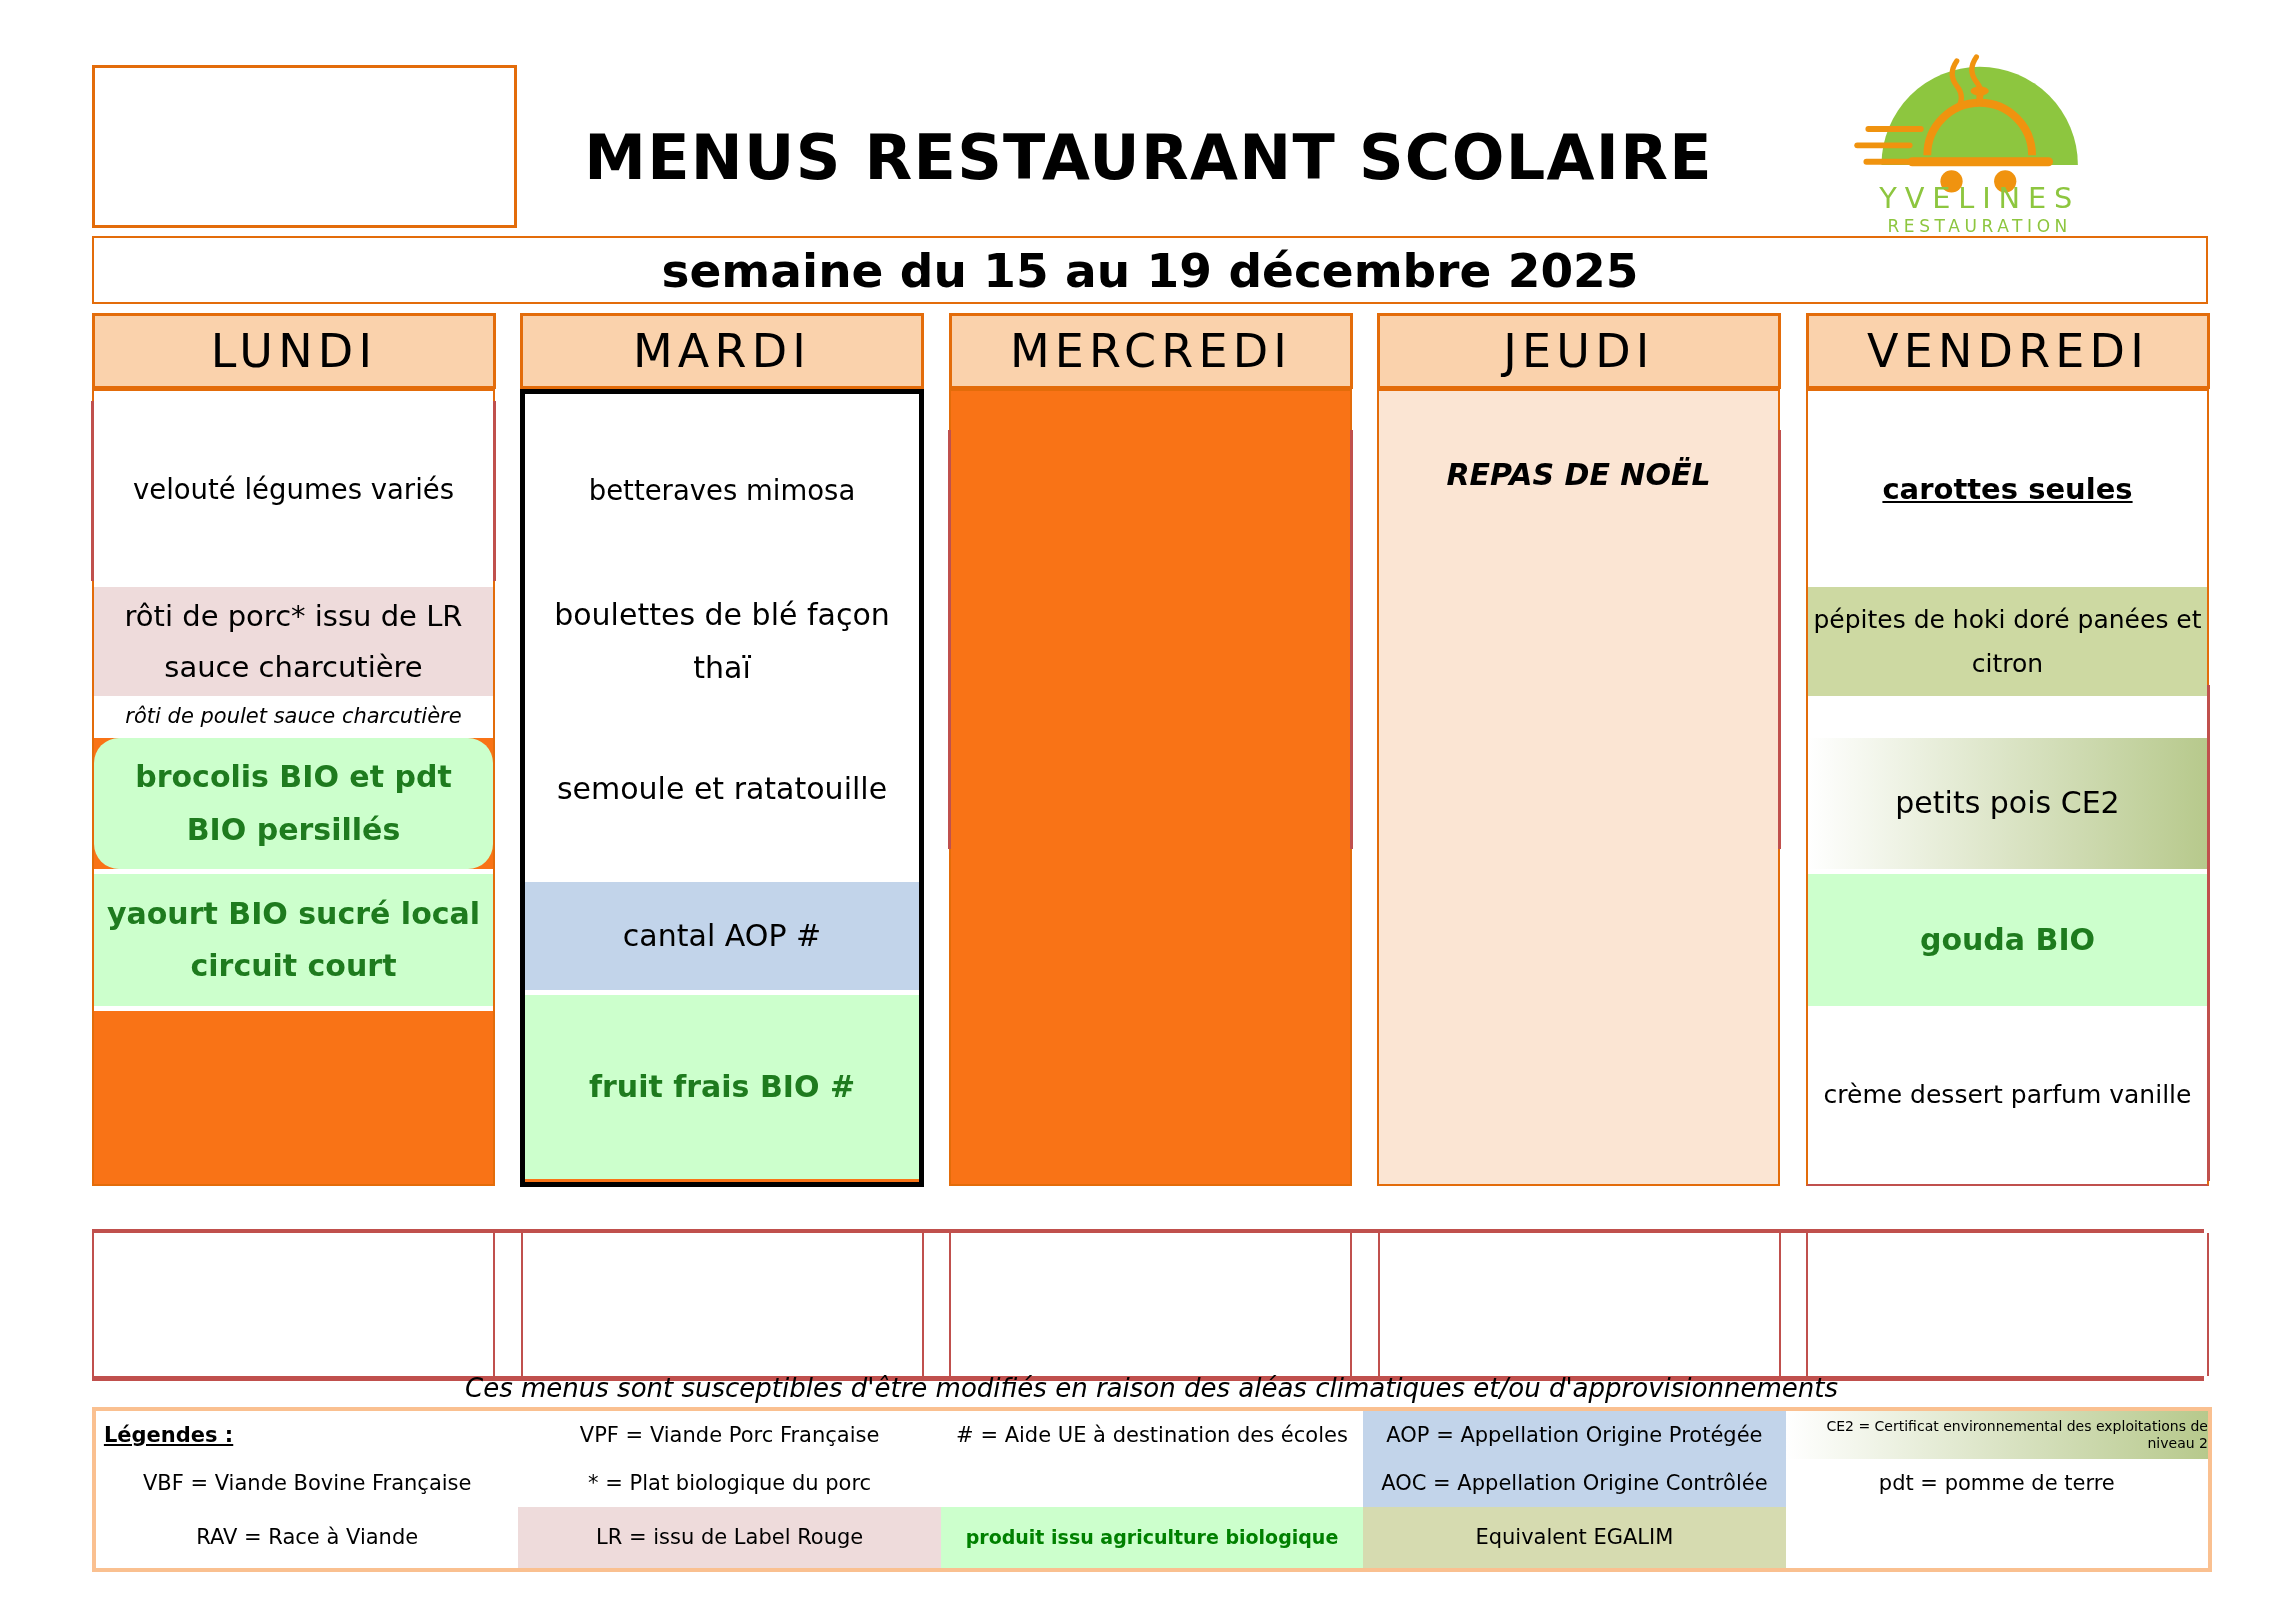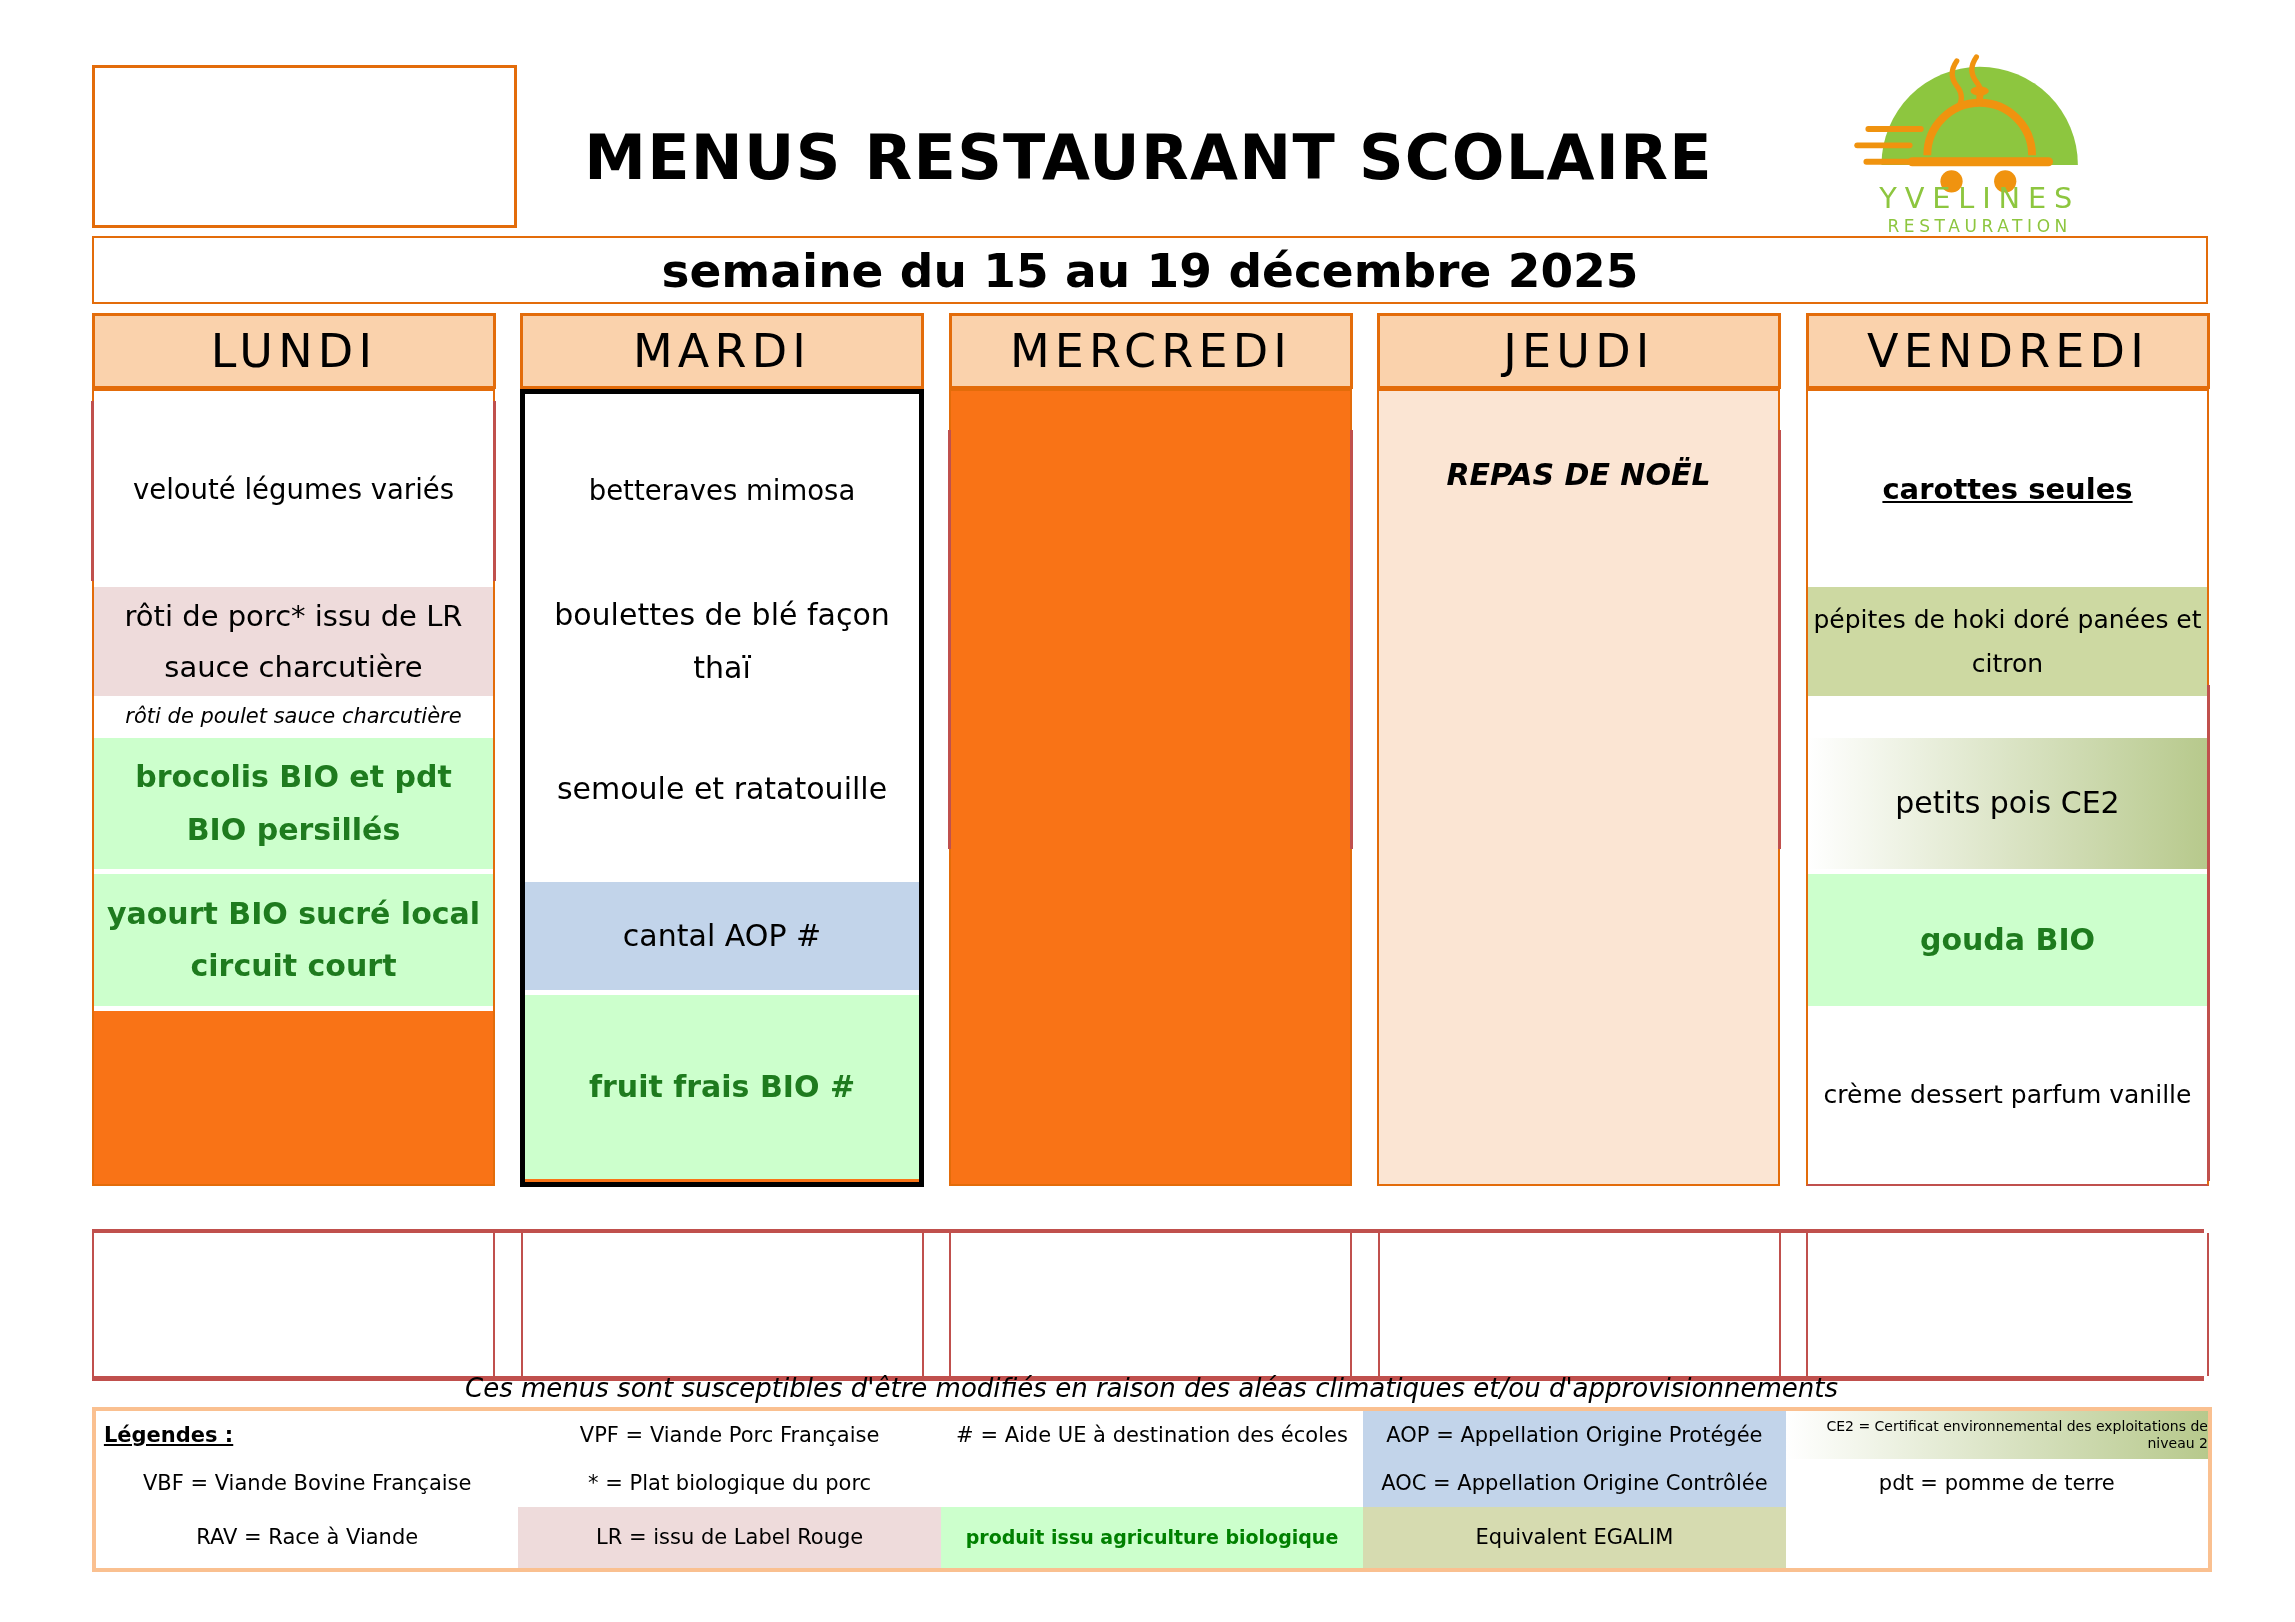--- a/index.html
+++ b/index.html
@@ -99,21 +99,21 @@
     <span>semaine du 15 au 19 décembre 2025</span>
   </div>
 
   <div>
       <div class="day-header" style="left: 92px; width: 398px;">LUNDI</div>
       <div class="day-body border-orange" style="left: 92px; width: 399px;">
         <div class="menu-row bg-white" style="height: 196px;"><span>velouté légumes variés</span></div>
         <div class="menu-row bg-pink fs44" style="height: 109px;"><span>rôti de porc* issu de LR
 sauce charcutière</span></div>
         <div class="menu-row bg-white italic fs32" style="height: 42px;"><span>rôti de poulet sauce charcutière</span></div>
-        <div class="menu-row bg-green txt-green bold fs46" style="height: 131px;"><span>brocolis BIO et pdt
+        <div class="menu-row bg-green txt-green bold fs46" style="height: 131px; border-radius: 25px;"><span>brocolis BIO et pdt
 BIO persillés</span></div>
         <div class="menu-row bg-white" style="height: 5.2px;"></div>
         <div class="menu-row bg-green txt-green bold fs46" style="height: 132px;"><span>yaourt BIO sucré local
 circuit court</span></div>
         <div class="menu-row bg-white" style="height: 5.2px;"></div>
         <div class="red-seg" style="left: -2.6px; top: 9.8px; height: 180px;"></div>
         <div class="red-seg" style="right: -2.6px; top: 9.8px; height: 180px;"></div>
       </div>
       <div class="day-header" style="left: 520px; width: 398px;">MARDI</div>
       <div class="day-body border-black" style="left: 520px; width: 394px; height: 788px;">

